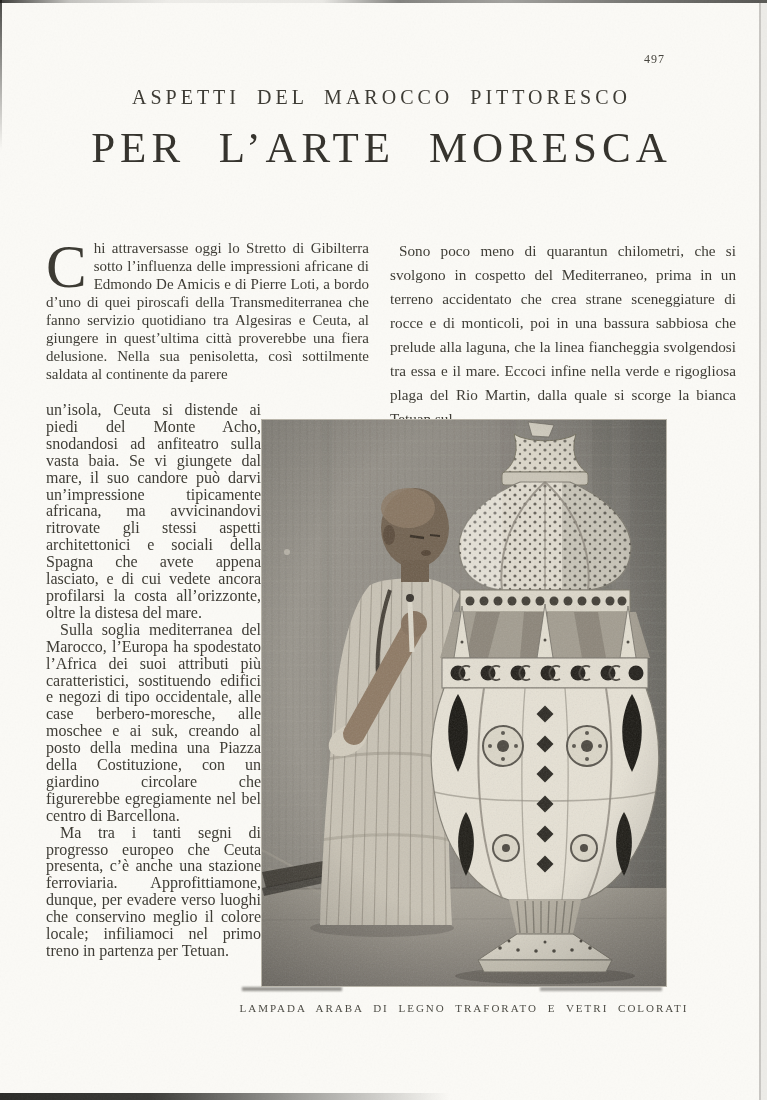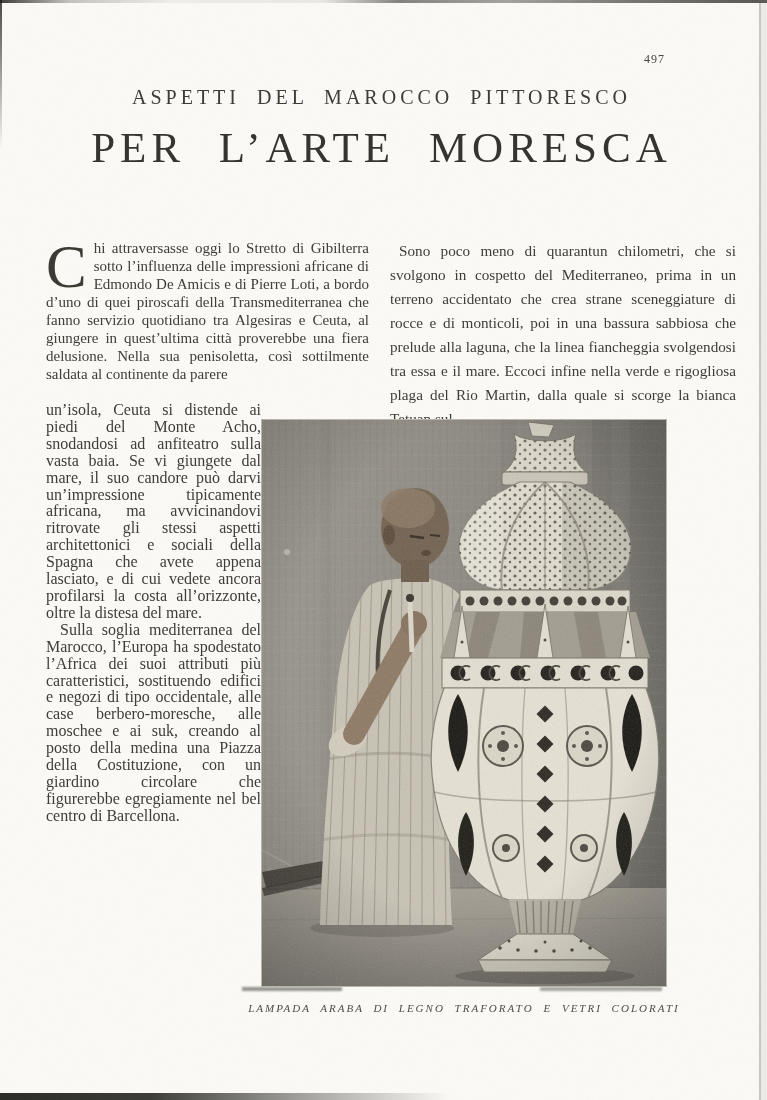--- a/index.html
+++ b/index.html
@@ -47,21 +47,21 @@
   .col-left-narrow{ top:402px; left:46px; width:215px; font-size:16px; line-height:16.9px; }
   .col-right{ top:239px; left:390px; width:346px; font-size:15.2px; line-height:24px; }
   .ind{ text-indent:14px; }
   .ind-sm{ text-indent:9px; }
   .it{ }
 
   
   .photo{ top:420px; left:262px; width:404px; height:566px; outline:1px solid #b9b5aa; }
   .photo svg{ display:block; }
   .caption{ top:1002px; left:239px; width:450px; text-align:center; white-space:nowrap;
-    font-size:11px; letter-spacing:2px; word-spacing:5px; color:#4b4a43;font-style:italic; }
+    font-size:11px; letter-spacing:2px; word-spacing:5px; color:#4b4a43; }
 
   .grain-overlay{ inset:0; opacity:.045; pointer-events:none; z-index:60; }
 </style>
 </head>
 <body>
 
 <div class="abs edge-top"></div>
 <div class="abs edge-left"></div>
 <div class="abs edge-right-shade"></div>
 <div class="abs edge-right-fold"></div>
@@ -75,20 +75,21 @@
   <div>PER L’ARTE MORESCA</div>
 </div>
 
 <div class="abs bodytext col-left-wide">
   <p><span class="drop-cap">C</span><span>hi attraversasse oggi lo Stretto di Gibilterra sotto l’influenza delle impressioni africane di Edmondo De Amicis e di Pierre Loti, a bordo d’uno di quei piroscafi della Transmediterranea che fanno servizio quotidiano tra Algesiras e Ceuta, al giungere in quest’ultima città proverebbe una fiera delusione. Nella sua penisoletta, così sottilmente saldata al continente da parere</span></p>
 </div>
 
 <div class="abs bodytext col-left-narrow">
   <p>un’isola, Ceuta si distende ai piedi del Monte Acho, snodandosi ad anfiteatro sulla vasta baia. Se vi giungete dal mare, il suo candore può darvi un’impressione tipicamente africana, ma avvicinandovi ritrovate gli stessi aspetti architettonici e sociali della Spagna che avete appena lasciato, e di cui vedete ancora profilarsi la costa all’orizzonte, oltre la distesa del mare.</p>
   <p class="ind"><span>Sulla soglia mediterranea del Marocco, l’Europa ha spodestato l’Africa dei suoi attributi più caratteristici, sostituendo edifici e negozi di tipo occidentale, alle case berbero-moresche, alle moschee e ai </span><span class="it">suk</span><span>, creando al posto della </span><span class="it">medina</span><span> una Piazza della Costituzione, con un giardino circolare che figurerebbe egregiamente nel bel centro di Barcellona.</span></p>
+  <p class="ind">Ma tra i tanti segni di progresso europeo che Ceuta presenta, c’è anche una stazione ferroviaria. Approfittiamone, dunque, per evadere verso luoghi che conservino meglio il colore locale; infiliamoci nel primo treno in partenza per Tetuan.</p>
 </div>
 
 <div class="abs bodytext col-right">
   <p class="ind-sm">Sono poco meno di quarantun chilometri, che si svolgono in cospetto del Mediterraneo, prima in un terreno accidentato che crea strane sceneggiature di rocce e di monticoli, poi in una bassura sabbiosa che prelude alla laguna, che la linea fiancheggia svolgendosi tra essa e il mare. Eccoci infine nella verde e rigogliosa plaga del Rio Martin, dalla quale si scorge la bianca Tetuan sul</p>
 </div>
 
 <div class="abs photo">
 <svg viewBox="0 0 404 566" width="404" height="566">
   <defs>
     <linearGradient id="wall" x1="0" y1="0" x2="1" y2="0">

